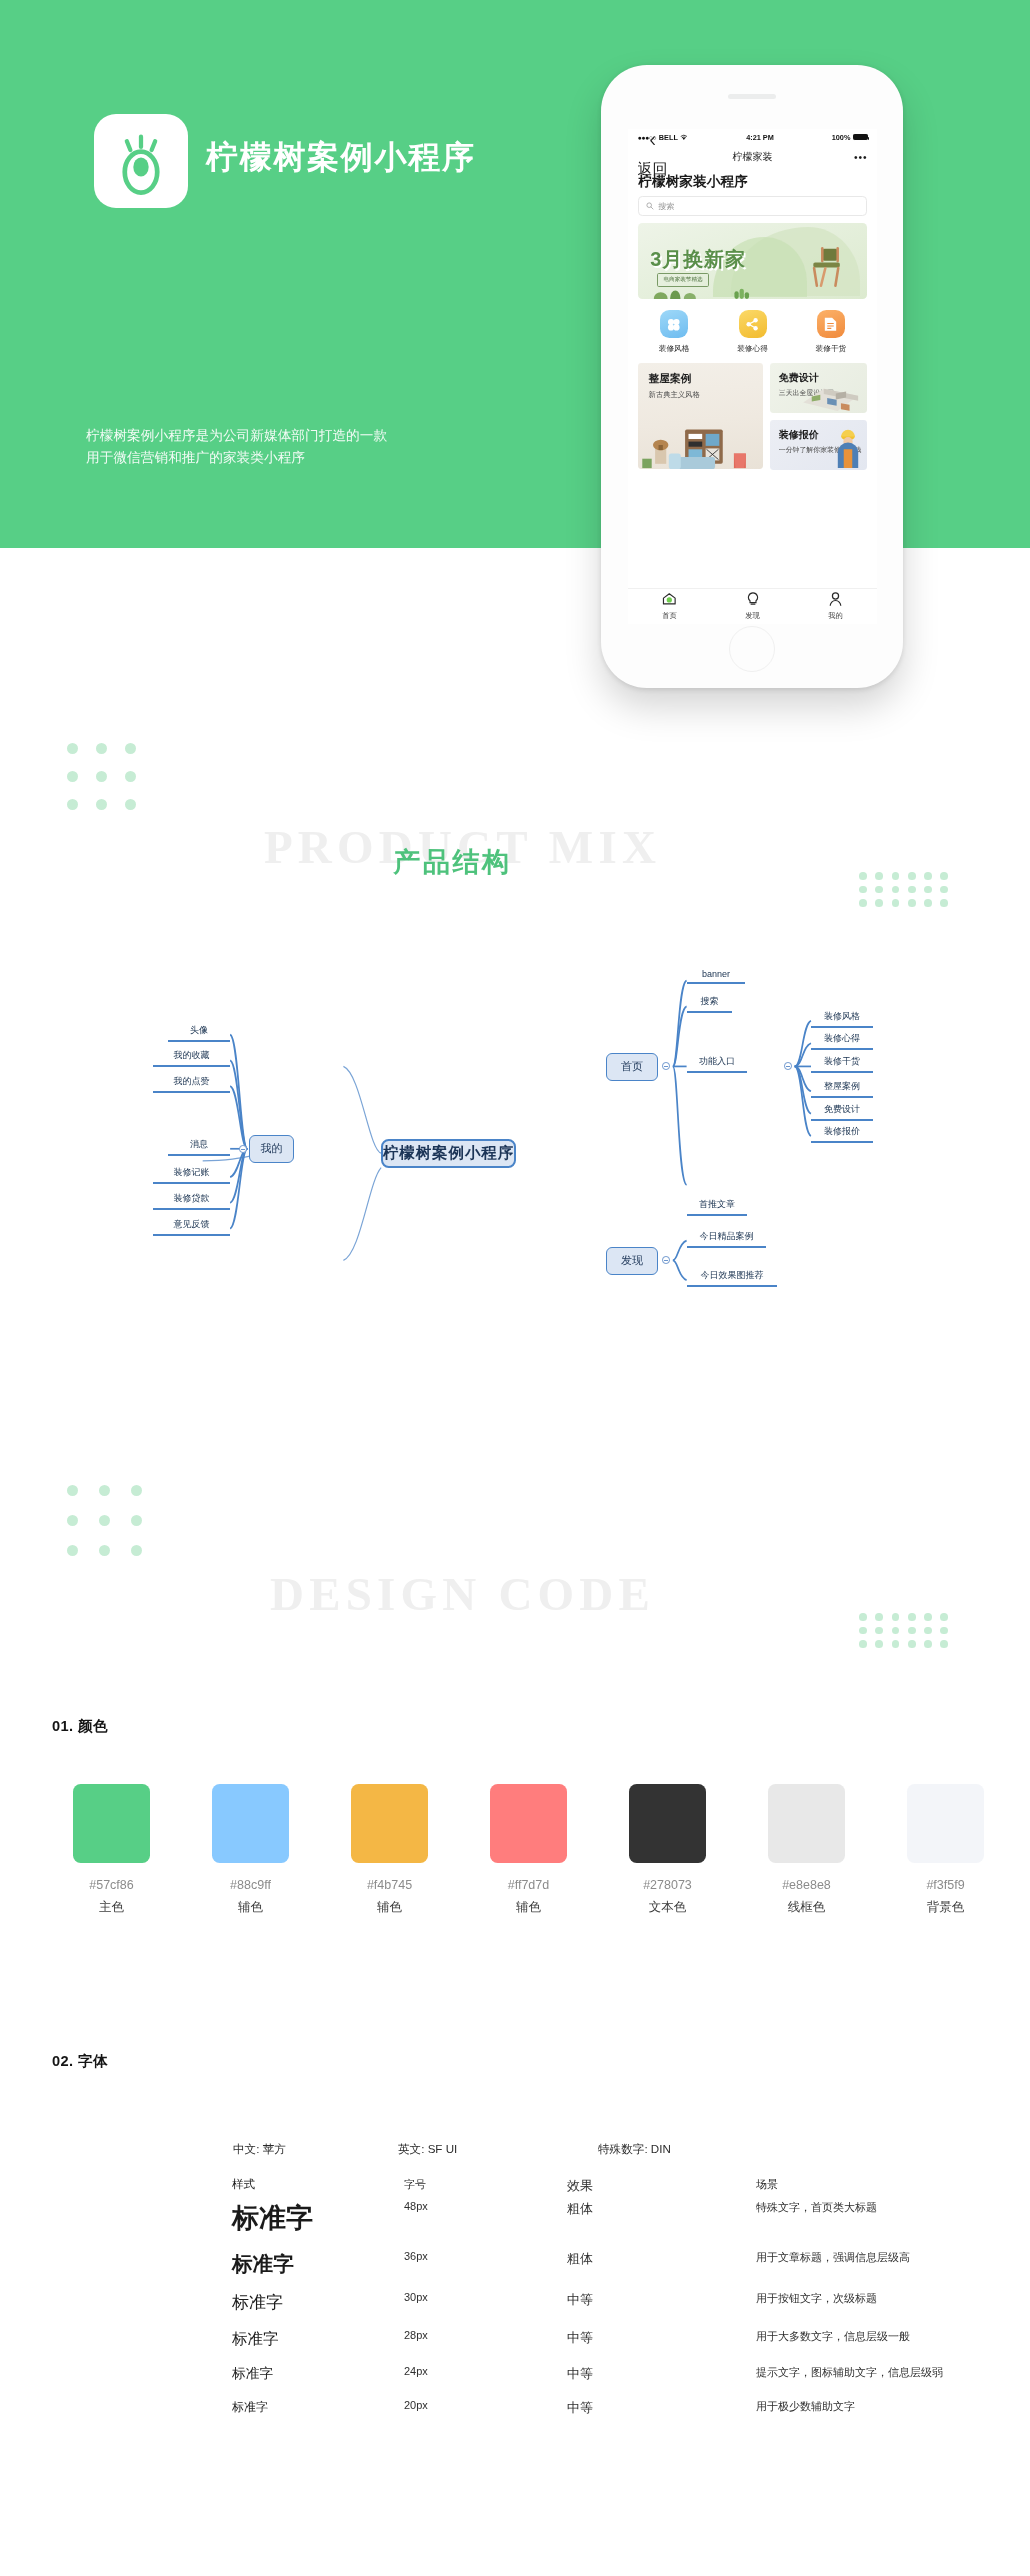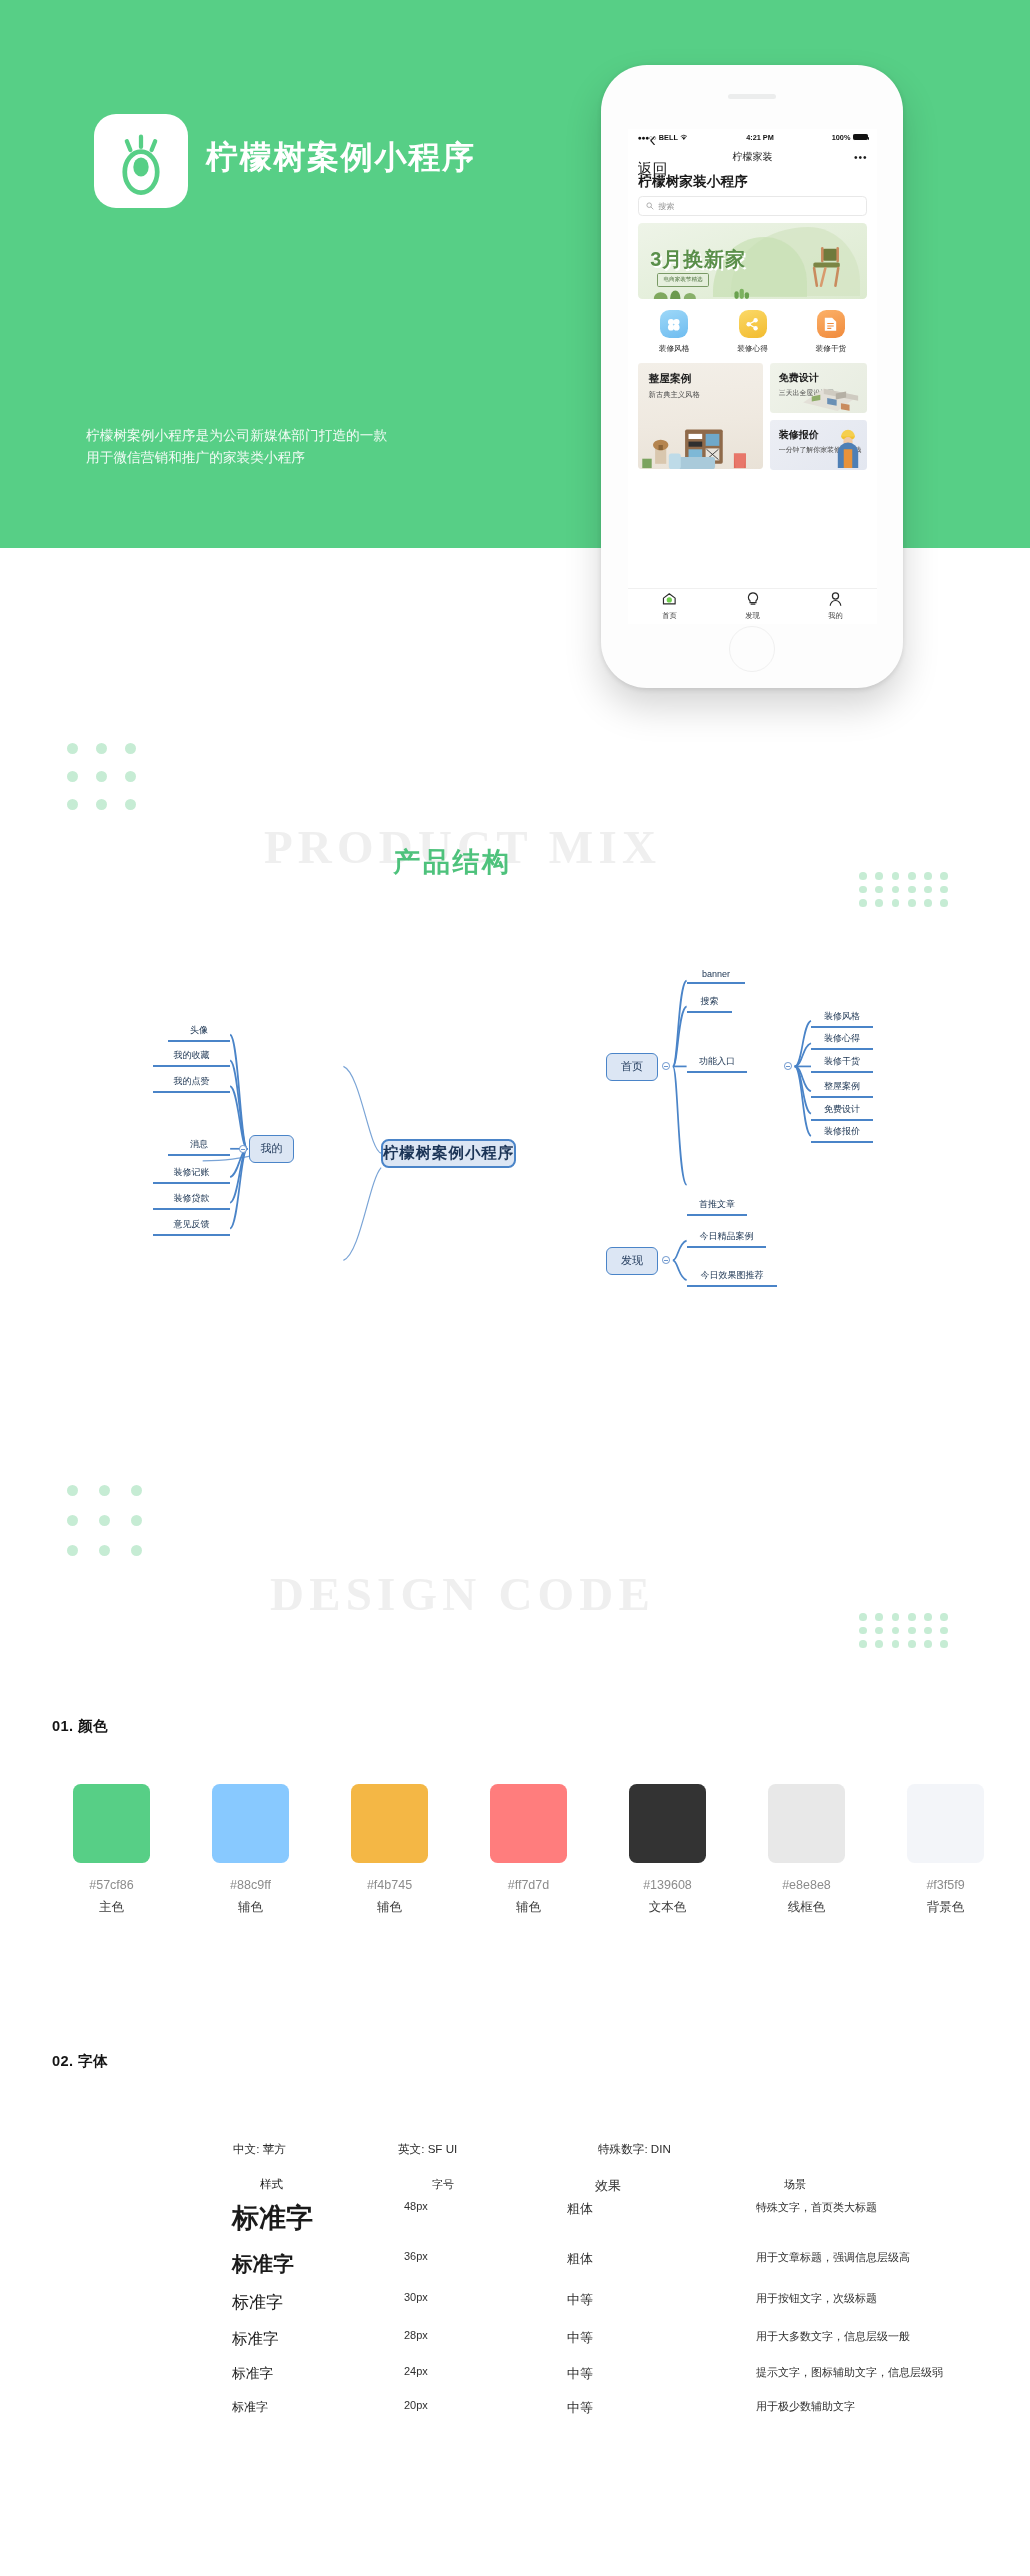--- a/index.html
+++ b/index.html
@@ -204,21 +204,21 @@
     letter-spacing: 0.4px;
   }
   .swatches { position: absolute; left: 73px; top: 1784px; display: flex; gap: 62px; }
   .sw { width: 77px; text-align: center; }
   .sw-chip { width: 77px; height: 79px; border-radius: 7.7px; }
   .sw-hex { margin-top: 14.6px; font-size: 12.5px; color: #8b8b8b; }
   .sw-role { margin-top: 7.7px; font-size: 12.5px; color: #3b3b3b; }
 
   .font-meta { position: absolute; top: 2142px; font-size: 11.6px; color: #2b2b2b; }
   .type-table { position: absolute; left: 232px; top: 2177px; width: 738px; }
-  .tt-head { display: flex; font-size: 11.6px; color: #2b2b2b; padding-bottom: 5.2px; margin-left: 28px; }
+  .tt-head { display: flex; font-size: 11.6px; color: #2b2b2b; padding-bottom: 5.2px; }
   .tt-row { display: flex; align-items: flex-start; }
   .tt-c0 { width: 172px; color: #1a1a1a; }
   .tt-c1 { width: 163px; font-size: 11px; color: #2f2f2f; }
   .tt-c2 { width: 189px; font-size: 13px; color: #2f2f2f; }
   .tt-c3 { flex: 1; font-size: 11px; color: #2f2f2f; }
 </style>
 </head>
 <body>
 
 <div class="hero">
@@ -590,21 +590,21 @@
     <div class="sw-hex">#f4b745</div>
     <div class="sw-role">辅色</div>
   </div>
   <div class="sw">
     <div class="sw-chip" style="background:#ff7d7d"></div>
     <div class="sw-hex">#ff7d7d</div>
     <div class="sw-role">辅色</div>
   </div>
   <div class="sw">
     <div class="sw-chip" style="background:#333333"></div>
-    <div class="sw-hex">#139608</div>
+    <div class="sw-hex">#278073</div>
     <div class="sw-role">文本色</div>
   </div>
   <div class="sw">
     <div class="sw-chip" style="background:#e8e8e8"></div>
     <div class="sw-hex">#e8e8e8</div>
     <div class="sw-role">线框色</div>
   </div>
   <div class="sw">
     <div class="sw-chip" style="background:#f3f5f9"></div>
     <div class="sw-hex">#f3f5f9</div>

